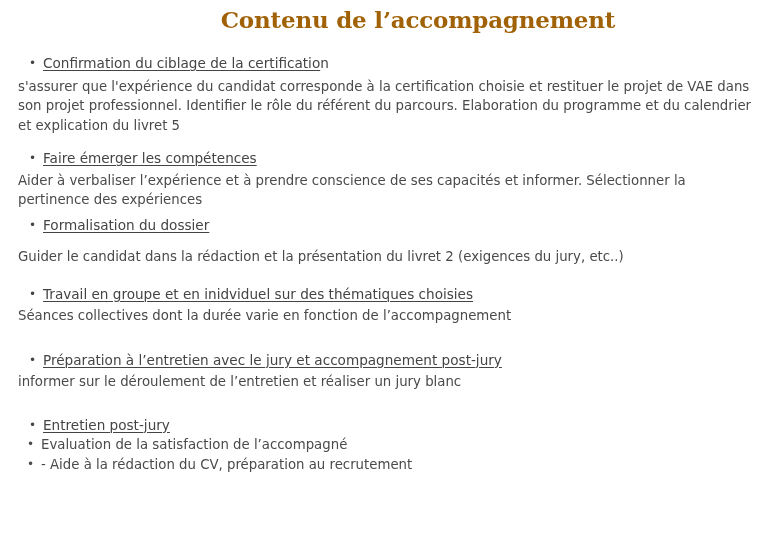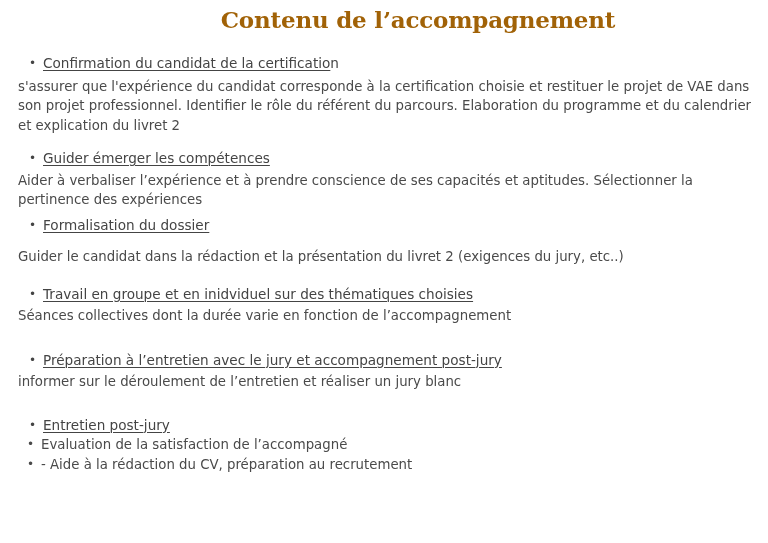--- a/index.html
+++ b/index.html
@@ -71,28 +71,28 @@
     }
   </style>
 </head>
 <body>
 
 <div class="title">Contenu de l’accompagnement</div>
 
 <div class="content">
 
   <div class="heading" style="margin-top:0;">
-    <span class="bullet">•</span><span class="u">Confirmation du candidat de la certificatio</span><span>n</span>
+    <span class="bullet">•</span><span class="u">Confirmation du ciblage de la certificatio</span><span>n</span>
   </div>
-  <div class="desc" style="margin-top:3px;">s'assurer que l'expérience du candidat corresponde à la certification choisie et restituer le projet de VAE dans son projet professionnel. Identifier le rôle du référent du parcours. Elaboration du programme et du calendrier et explication du livret 2</div>
+  <div class="desc" style="margin-top:3px;">s'assurer que l'expérience du candidat corresponde à la certification choisie et restituer le projet de VAE dans son projet professionnel. Identifier le rôle du référent du parcours. Elaboration du programme et du calendrier et explication du livret 5</div>
 
   <div class="heading" style="margin-top:14px;">
-    <span class="bullet">•</span><span class="u">Guider émerger les compétences</span>
+    <span class="bullet">•</span><span class="u">Faire émerger les compétences</span>
   </div>
-  <div class="desc" style="margin-top:2px;">Aider à verbaliser l’expérience et à prendre conscience de ses capacités et aptitudes. Sélectionner la pertinence des expériences</div>
+  <div class="desc" style="margin-top:2px;">Aider à verbaliser l’expérience et à prendre conscience de ses capacités et informer. Sélectionner la pertinence des expériences</div>
 
   <div class="heading" style="margin-top:6px;">
     <span class="bullet">•</span><span class="u">Formalisation du dossier</span>
   </div>
   <div class="desc" style="margin-top:12px;">Guider le candidat dans la rédaction et la présentation du livret 2 (exigences du jury, etc..)</div>
 
   <div class="heading" style="margin-top:18px;">
     <span class="bullet">•</span><span class="u">Travail en groupe et en inidviduel sur des thématiques choisies</span>
   </div>
   <div class="desc" style="margin-top:2px;">Séances collectives dont la durée varie en fonction de l’accompagnement</div>

